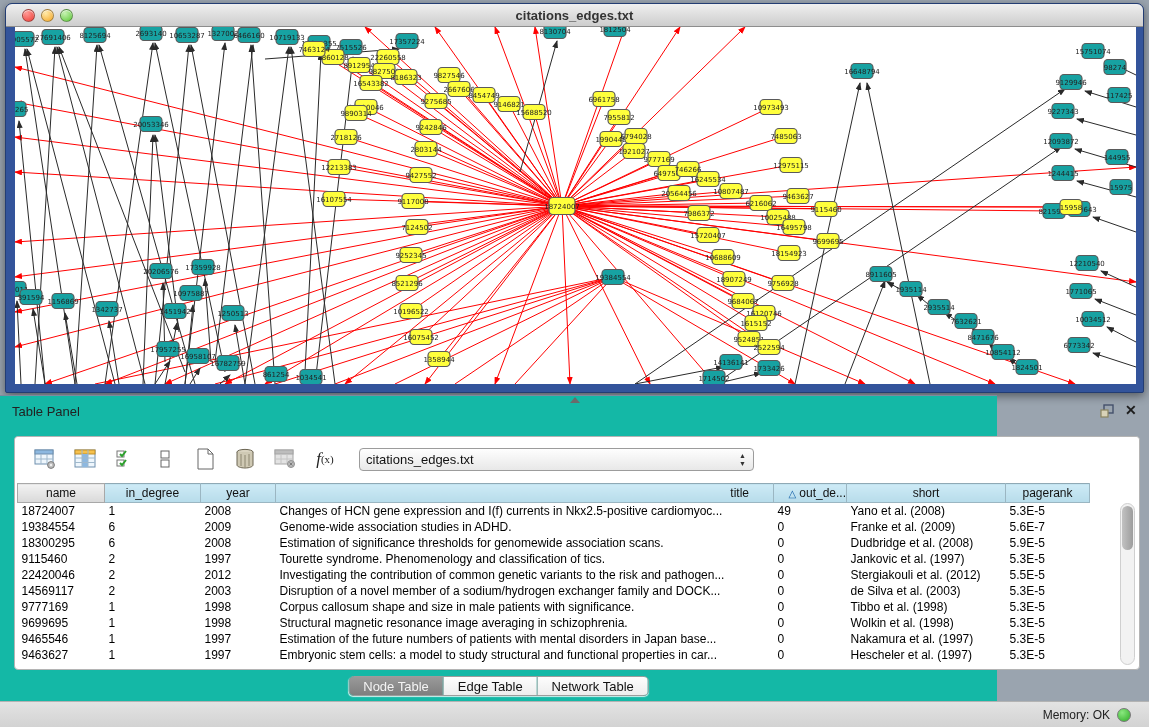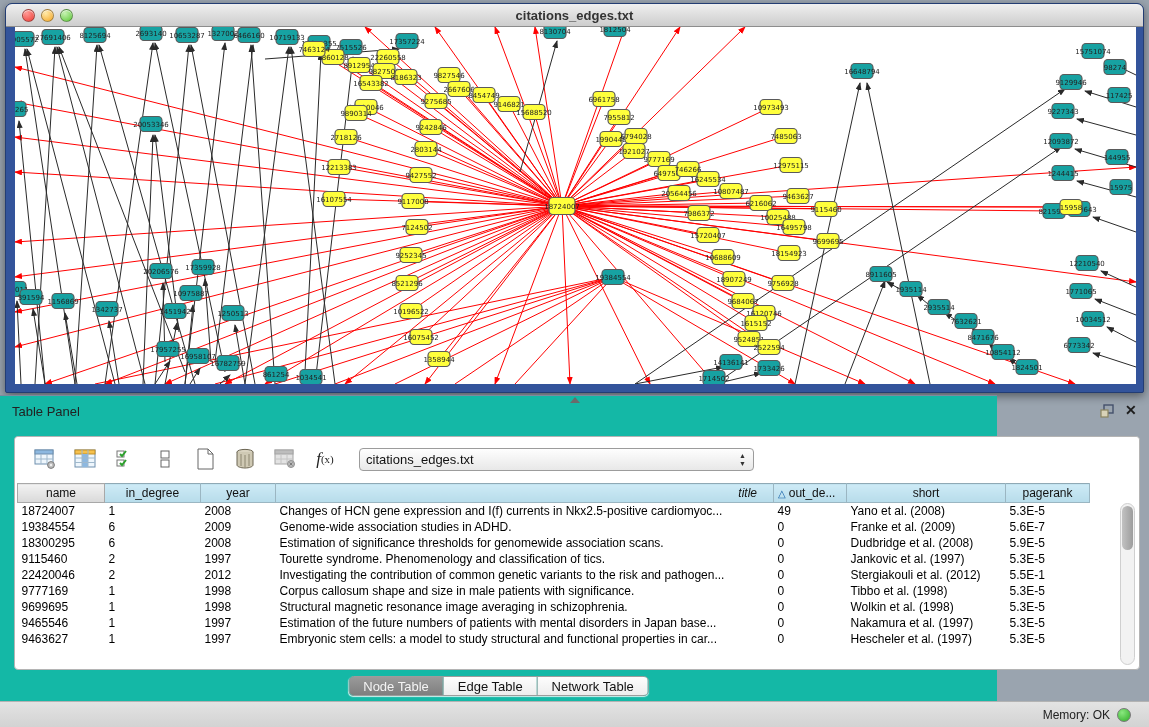--- a/index.html
+++ b/index.html
@@ -48,22 +48,22 @@
   .combo .arrows { position:absolute; right:7px; top:3px; font-size:7px; color:#333;
     line-height:8px; text-align:center; }
 
   .grid { position:absolute; left:2px; top:46px; width:1104px; height:183px; font-size:12px; }
   table.data { border-collapse:collapse; table-layout:fixed; width:1072px; }
   table.data th { height:19px; font-weight:normal; font-size:12px; color:#111;
     background:linear-gradient(#cdeaf6,#b7dcea); border:1px solid #9bb6c2; border-top:1px solid #8fa9b5; }
   table.data th.plain { background:linear-gradient(#f2f2f2,#d9d9d9); border-color:#a8a8a8; }
   table.data td { height:16px; padding:0 4px; color:#000; white-space:nowrap; overflow:hidden; }
   th.c-name { text-align:center; } th.c-indeg { text-align:center; }
-  th.c-year { text-align:center; } th.c-title { text-align:right; padding-right:16px;font-style:italic; }
-  th.c-out { text-align:left; padding-left:4px; } th.c-short,{ text-align:center; }
+  th.c-year { text-align:center; } th.c-title { text-align:right; padding-right:24px; }
+  th.c-out { text-align:right; padding-left:4px; } th.c-short,{ text-align:center; }
   td.c-name,td.c-indeg,td.c-year,td.c-title,td.c-out,td.c-short,td.c-page { text-align:left; }
   .sort-tri { color:#1460a8; font-size:10px; margin-right:3px; }
   .vscroll { position:absolute; right:4px; top:66px; width:15px; height:162px;
     background:#f2f2f2; border:1px solid #cfcfcf; border-radius:8px; }
   .vthumb { position:absolute; left:1px; top:2px; width:11px; height:44px;
     background:linear-gradient(90deg,#c2c2c2,#9d9d9d); border-radius:6px; }
 
   .tabs { position:absolute; left:50%; transform:translateX(-50%); top:280px; display:flex;
     border:1px solid #9c9c9c; border-radius:5px; overflow:hidden; height:20px;
     box-shadow:0 1px 1px rgba(255,255,255,.8); }
@@ -633,21 +633,30 @@
               <td class="c-short">Jankovic et al. (1997)</td>
               <td class="c-page">5.3E-5</td>
             </tr>
             <tr>
               <td class="c-name">22420046</td>
               <td class="c-indeg">2</td>
               <td class="c-year">2012</td>
               <td class="c-title">Investigating the contribution of common genetic variants to the risk and pathogen...</td>
               <td class="c-out">0</td>
               <td class="c-short">Stergiakouli et al. (2012)</td>
-              <td class="c-page">5.5E-1</td>
+              <td class="c-page">5.5E-5</td>
+            </tr>
+            <tr>
+              <td class="c-name">14569117</td>
+              <td class="c-indeg">2</td>
+              <td class="c-year">2003</td>
+              <td class="c-title">Disruption of a novel member of a sodium/hydrogen exchanger family and DOCK...</td>
+              <td class="c-out">0</td>
+              <td class="c-short">de Silva et al. (2003)</td>
+              <td class="c-page">5.3E-5</td>
             </tr>
             <tr>
               <td class="c-name">9777169</td>
               <td class="c-indeg">1</td>
               <td class="c-year">1998</td>
               <td class="c-title">Corpus callosum shape and size in male patients with significance.</td>
               <td class="c-out">0</td>
               <td class="c-short">Tibbo et al. (1998)</td>
               <td class="c-page">5.3E-5</td>
             </tr>

